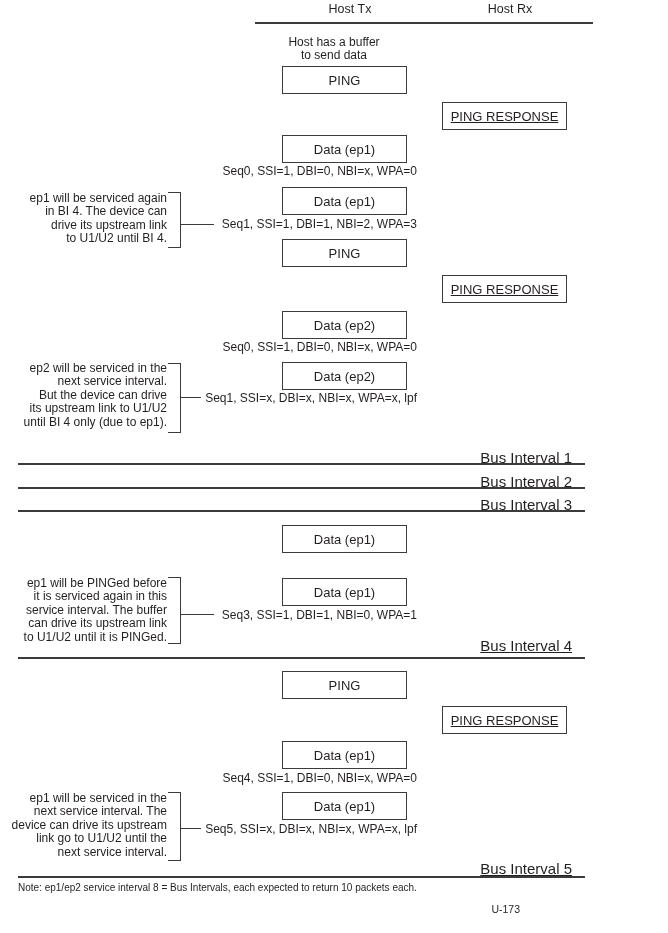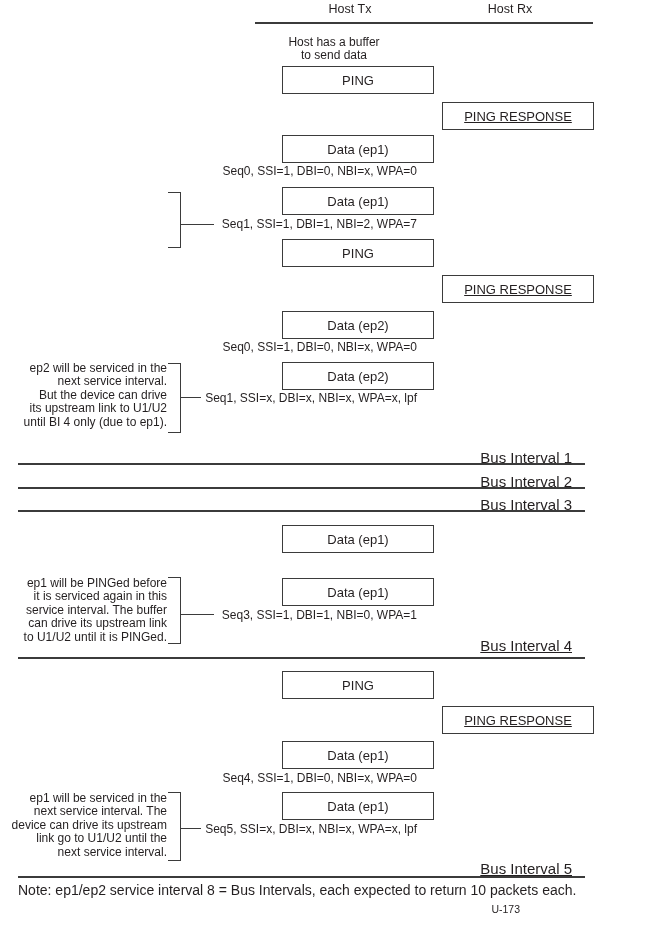--- a/index.html
+++ b/index.html
@@ -11,21 +11,21 @@
     position:absolute; top:2px; width:136px; text-align:center;
     font-size:12.5px;
   }
   .rule { position:absolute; background:#3b3b3b; }
   .intro {
     position:absolute; left:266px; top:36px; width:136px;
     text-align:center; font-size:12px; line-height:13px;
   }
   .intro span { display:block; }
   .box {
-    position:absolute; width:152px; height:28px; box-sizing:border-box;
+    position:absolute; width:125px; height:28px; box-sizing:border-box;
     border:1.6px solid #3b3b3b; background:#ffffff;
     display:flex; align-items:center; justify-content:center;
     font-size:13px;
   }
   .tx { left:282px; }
   .rx { left:442px;text-decoration:underline; }
   .params {
     position:absolute; left:180px; width:237px; text-align:right;
     font-size:12px; line-height:13px; white-space:nowrap;
   }
@@ -38,21 +38,21 @@
     position:absolute; left:168px; width:13px; box-sizing:border-box;
     border-top:1.3px solid #3b3b3b; border-right:1.3px solid #3b3b3b;
     border-bottom:1.3px solid #3b3b3b;
   }
   .connector { position:absolute; height:1.3px; background:#3b3b3b; }
   .bi-label {
     position:absolute; left:412px; width:160px; text-align:right;
     font-size:15px; white-space:nowrap;text-decoration:underline;
   }
   .bi-line { position:absolute; left:18px; width:567px; height:2px; background:#3b3b3b; }
-  .footer-note { position:absolute; left:18px; top:882px; font-size:14px; white-space:nowrap; }
+  .footer-note { position:absolute; left:18px; top:882px; font-size:10px; white-space:nowrap; }
   .fig-num { position:absolute; left:420px; top:903px; width:100px; text-align:right; font-size:10.5px; }
 </style>
 </head>
 <body>
 
 <div class="page">
 
   <div class="colhead" style="left:282px">Host Tx</div>
   <div class="colhead" style="left:442px">Host Rx</div>
   <div class="rule" style="left:255px;top:22px;width:338px;height:1.5px"></div>
@@ -62,21 +62,21 @@
     <span>to send data</span>
   </div>
 
   <div class="box tx" style="top:66px">PING</div>
   <div class="box rx" style="top:102px">PING RESPONSE</div>
 
   <div class="box tx" style="top:135px">Data (ep1)</div>
   <div class="params" style="top:165px">Seq0, SSI=1, DBI=0, NBI=x, WPA=0</div>
 
   <div class="box tx" style="top:187px">Data (ep1)</div>
-  <div class="params" style="top:218px">Seq1, SSI=1, DBI=1, NBI=2, WPA=7</div>
+  <div class="params" style="top:218px">Seq1, SSI=1, DBI=1, NBI=2, WPA=3</div>
 
   <div class="box tx" style="top:239px">PING</div>
   <div class="box rx" style="top:275px">PING RESPONSE</div>
 
   <div class="box tx" style="top:311px">Data (ep2)</div>
   <div class="params" style="top:341px">Seq0, SSI=1, DBI=0, NBI=x, WPA=0</div>
 
   <div class="box tx" style="top:362px">Data (ep2)</div>
   <div class="params" style="top:392px">Seq1, SSI=x, DBI=x, NBI=x, WPA=x, lpf</div>
 
@@ -100,20 +100,26 @@
 
   <div class="box tx" style="top:741px">Data (ep1)</div>
   <div class="params" style="top:772px">Seq4, SSI=1, DBI=0, NBI=x, WPA=0</div>
 
   <div class="box tx" style="top:792px">Data (ep1)</div>
   <div class="params" style="top:823px">Seq5, SSI=x, DBI=x, NBI=x, WPA=x, lpf</div>
 
   <div class="bi-label" style="top:860px">Bus Interval 5</div>
   <div class="bi-line" style="top:876px"></div>
 
+  <div class="note" style="top:192px">
+    <span>ep1 will be serviced again</span>
+    <span>in BI 4. The device can</span>
+    <span>drive its upstream link</span>
+    <span>to U1/U2 until BI 4.</span>
+  </div>
   <div class="bracket" style="top:192px;height:56px"></div>
   <div class="connector" style="left:181px;top:224px;width:33px"></div>
 
   <div class="note" style="top:362px">
     <span>ep2 will be serviced in the</span>
     <span>next service interval.</span>
     <span>But the device can drive</span>
     <span>its upstream link to U1/U2</span>
     <span>until BI 4 only (due to ep1).</span>
   </div>

